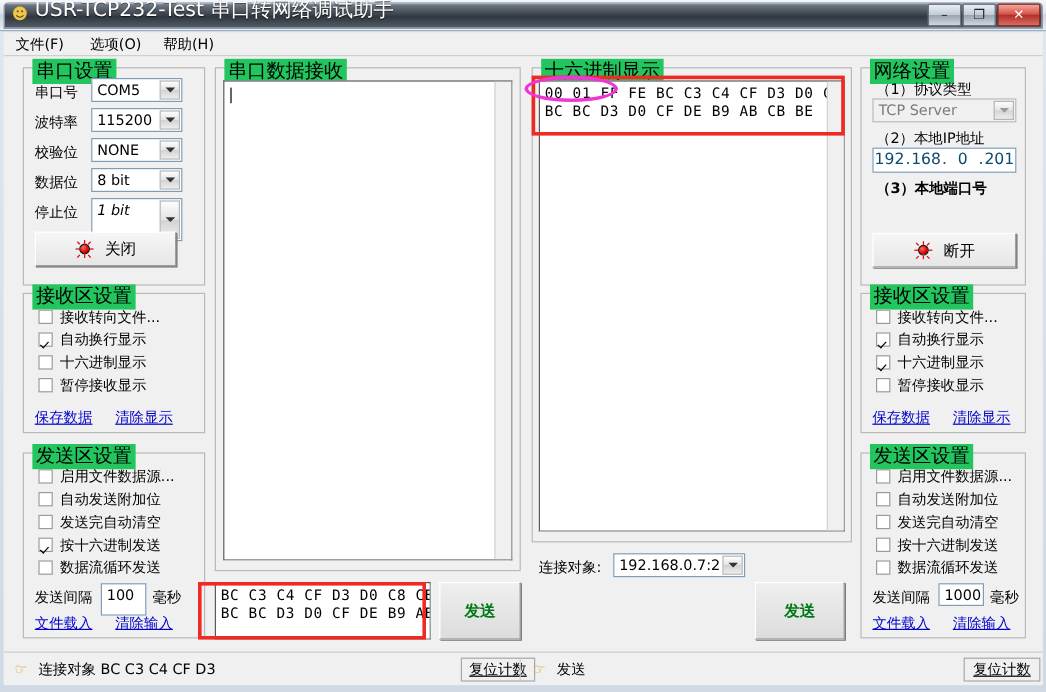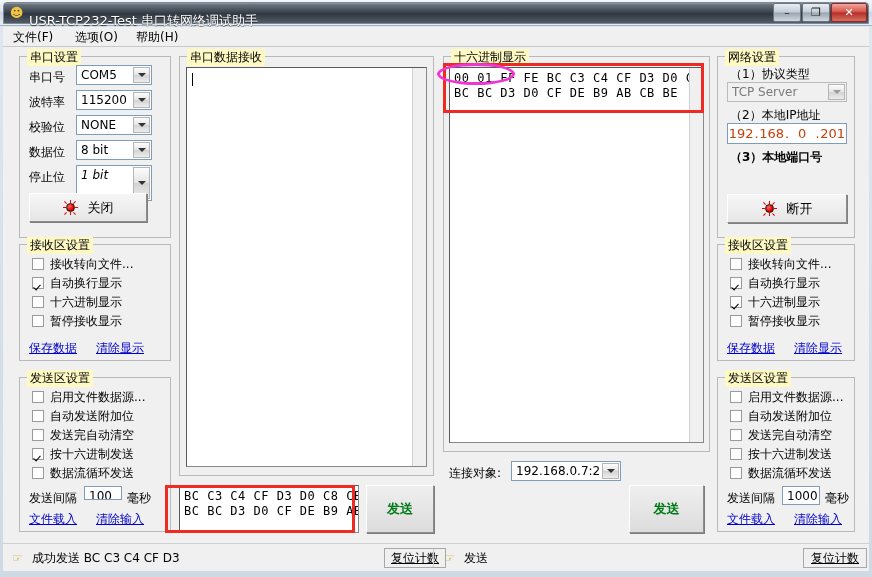--- a/index.html
+++ b/index.html
@@ -25,22 +25,22 @@
     position:absolute;left:3px;top:2px;width:866px;height:22px;
     background:linear-gradient(180deg,#9aa3ad 0%,#6d7781 6%,#2f3740 55%,#545c66 100%);
     border:1px solid #7e8893;border-radius:4px 4px 0 0;
     box-sizing:border-box;
   }
   .tb-icon{
     position:absolute;left:9px;top:5px;width:15px;height:15px;
     font-size:13px;line-height:15px;text-align:center;color:#f4c542;
   }
   .tb-title{
-    position:absolute;left:29px;top:12px;height:17px;line-height:17px;
-    color:#ffffff;font-size:13px;white-space:nowrap;
+    position:absolute;left:29px;top:0;height:17px;line-height:17px;
+    color:#ffffff;font-size:17px;white-space:nowrap;
     text-shadow:0 1px 1px rgba(0,0,0,.7);
   }
   .wbtns{position:absolute;right:5px;top:3px;height:20px;display:flex;gap:1px;}
   .wbtn{
     width:28px;height:19px;box-sizing:border-box;
     border:1px solid #6b7580;border-radius:2px;
     background:linear-gradient(180deg,#e9eef3 0%,#c2ccd6 48%,#9ba5b0 52%,#cfd7df 100%);
     color:#222;font-size:11px;line-height:17px;text-align:center;
   }
   .wbtn.close{
@@ -61,22 +61,22 @@
   
   .client{
     position:absolute;left:3px;top:47px;width:866px;height:496px;
     background:#f0f0f0;box-sizing:border-box;
   }
   .groupbox{
     position:absolute;border:1px solid #b9b9b9;box-sizing:border-box;
     background:transparent;
   }
   .gb-title{
-    position:absolute;top:-8px;left:7px;background:#fef9c3;
-    padding:0 3px;font-size:12px;color:#000;white-space:nowrap;font-family:Liberation Mono, monospace;
+    position:absolute;top:-8px;left:7px;background:#22c55e;
+    padding:0 3px;font-size:16px;color:#000;white-space:nowrap;font-family:Liberation Mono, monospace;
   }
   .lbl{position:absolute;font-size:12px;color:#000;white-space:nowrap;}
   
   .combo{
     position:absolute;box-sizing:border-box;
     border:1px solid #7f9db9;background:#fff;
     font-size:12px;color:#000;
   }
   .combo .ctext{position:absolute;left:4px;top:2px;right:20px;white-space:nowrap;overflow:hidden;}
   .combo .carrow{
@@ -94,21 +94,21 @@
   
   .tinput{
     position:absolute;box-sizing:border-box;
     border:1px solid #7f9db9;background:#fff;font-size:12px;color:#000;
     padding:2px 4px;white-space:nowrap;overflow:hidden;
   }
   .tinput.gray{color:#6f6f6f;}
   
   .ipbox{
     position:absolute;box-sizing:border-box;border:1px solid #7f9db9;background:#fff;
-    display:flex;align-items:center;font-size:13px;color:#c2410c;
+    display:flex;align-items:center;font-size:13px;color:#0c4a6e;
   }
   .ipseg{flex:1;text-align:center;}
   .ipdot{width:4px;text-align:center;}
   
   .ledbtn{
     position:absolute;box-sizing:border-box;
     border:1px solid #8d8d8d;border-top-color:#fff;border-left-color:#fff;
     background:linear-gradient(180deg,#f6f6f6 0%,#e6e6e6 100%);
     box-shadow:1px 1px 0 #808080;
     display:flex;align-items:center;justify-content:center;gap:10px;
@@ -314,21 +314,21 @@
     </div>
     <div class="cbrow" style="left:29px;top:399px;">
       <span class="cbox on"></span>
       <span>按十六进制发送</span>
     </div>
     <div class="cbrow" style="left:29px;top:418px;">
       <span class="cbox"></span>
       <span>数据流循环发送</span>
     </div>
     <div class="lbl" style="left:26px;top:443px;">发送间隔</div>
-    <div class="tinput" style="left:81px;top:439px;width:38px;height:14px;">100</div>
+    <div class="tinput" style="left:81px;top:439px;width:38px;height:27px;">100</div>
     <div class="lbl" style="left:124px;top:443px;">毫秒</div>
     <div class="link" style="left:26px;top:464px;">文件载入</div>
     <div class="link" style="left:93px;top:464px;">清除输入</div>
 
     <div class="groupbox" style="left:176px;top:9px;width:255px;height:420px;">
       <div class="gb-title">串口数据接收</div>
     </div>
     <div class="textarea" style="left:183px;top:20px;width:241px;height:400px;">
       <div class="caret"></div>
       <div class="hexdata"></div>
@@ -449,21 +449,21 @@
 
   </div>
 
   <div class="annot-rect" style="left:443px;top:63px;width:261px;height:50px;"></div>
   <div class="annot-ellipse" style="left:437px;top:63px;width:78px;height:22px;"></div>
   <div class="annot-rect" style="left:165px;top:485px;width:190px;height:48px;"></div>
 
   <div class="statusbar">
     <div class="sb-flat" style="left:9px;">
       <span class="hand">☞</span>
-      <span>成功发送 BC C3 C4 CF D3</span>
+      <span>连接对象 BC C3 C4 CF D3</span>
     </div>
     <div class="sb-panel sb-center" style="left:213px;width:117px;">发送：20</div>
     <div class="sb-panel sb-center" style="left:330px;width:105px;">接收：0</div>
     <div class="sb-btn" style="left:381px;width:62px;">复位计数</div>
 
     <div class="sb-sep" style="left:430px;"></div>
 
     <div class="sb-flat" style="left:441px;">
       <span class="hand">☞</span>
       <span>发送</span>

